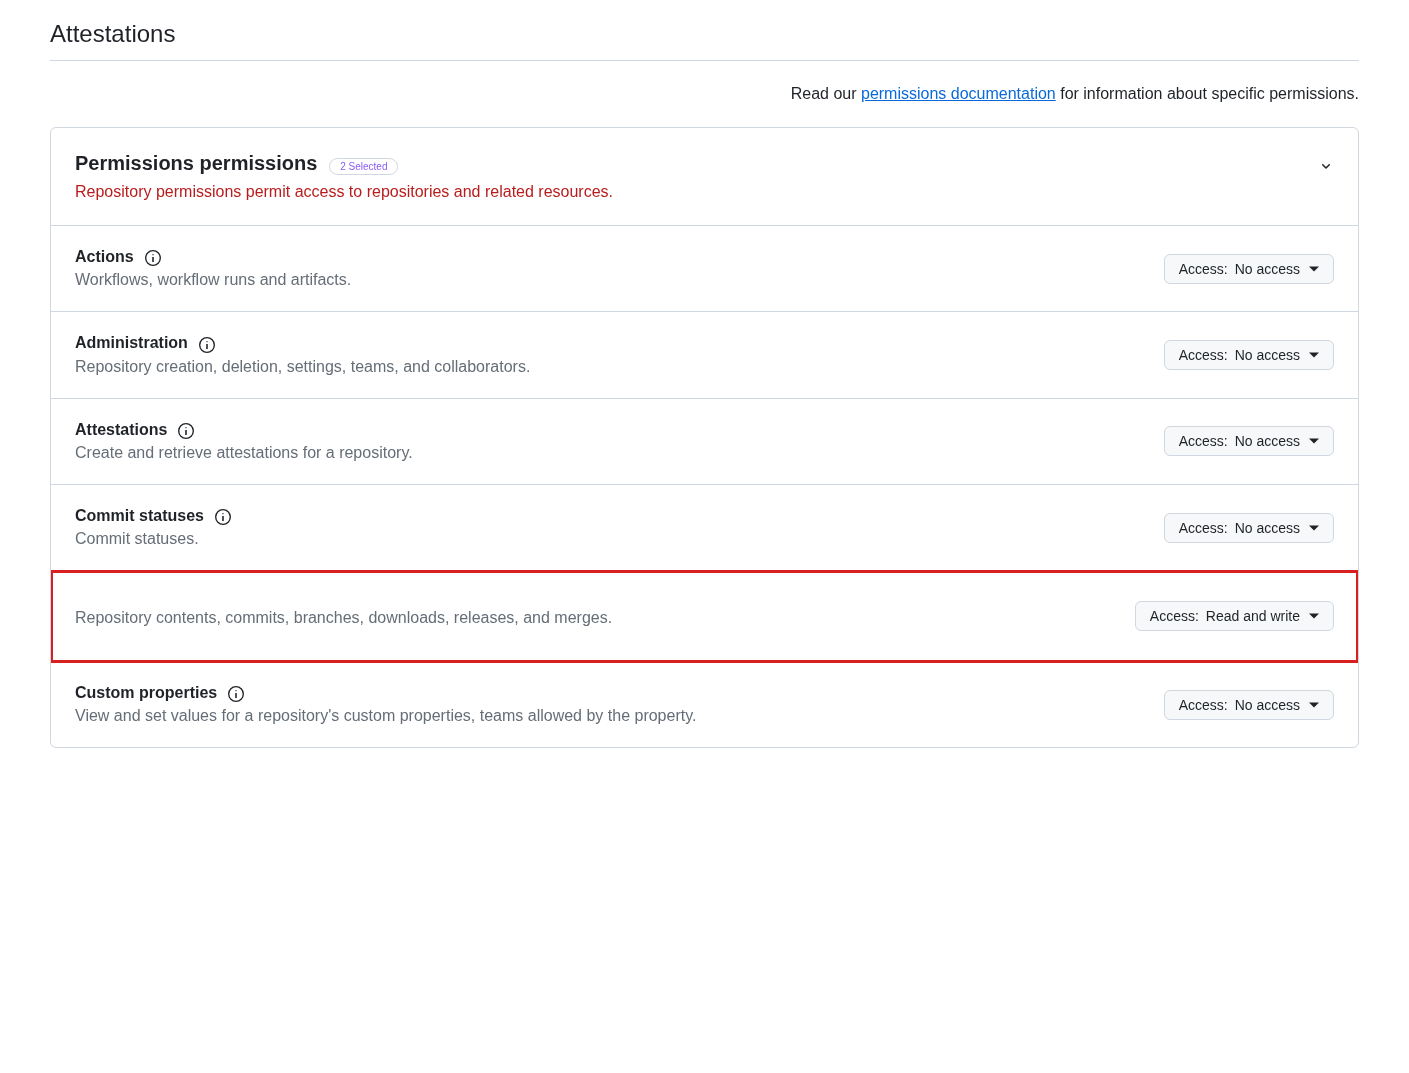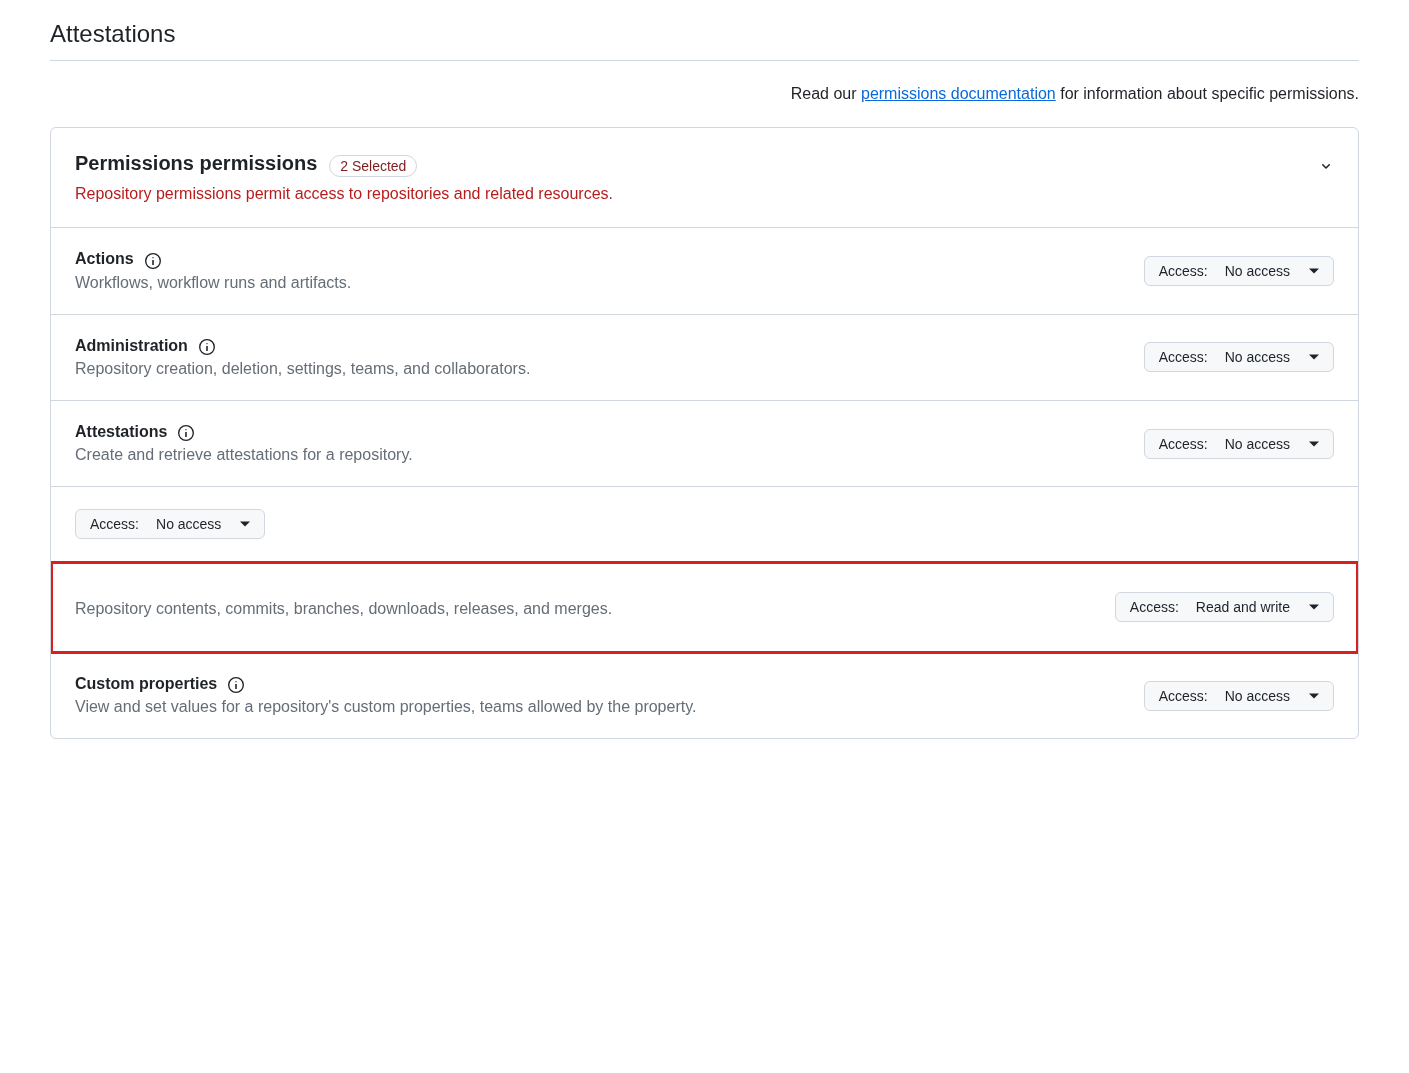--- a/index.html
+++ b/index.html
@@ -47,23 +47,23 @@
     .panel-header-left h2 {
       font-size: 20px;
       font-weight: 600;
       display: inline;
     }
     .badge {
       display: inline-block;
       padding: 2px 10px;
       border: 1px solid #d0d7de;
       border-radius: 24px;
-      font-size: 14px;
-      font-weight: 400;
-      color: #7f1d1d;
+      font-size: 10px;
+      font-weight: 400;
+      color: #8b5cf6;
       margin-left: 8px;
       vertical-align: middle;
     }
     .panel-header-desc {
       color: #b91c1c;
       font-size: 16px;
       margin-top: 8px;
     }
     .chevron {
       margin-top: 6px;
@@ -102,21 +102,21 @@
     }
     .access-btn {
       background: #f6f8fa;
       border: 1px solid #d0d7de;
       border-radius: 6px;
       padding: 6px 14px;
       font-size: 14px;
       cursor: pointer;
       display: flex;
       align-items: center;
-      gap: 17px;
+      gap: 7px;
       color: #1f2328;
       white-space: nowrap;
     }
     .access-btn .access-prefix {
       font-weight: 400;
     }
     .access-btn .access-value {
       font-weight: 400;
     }
     .caret {
@@ -221,20 +221,33 @@
           <span class="access-value">No access</span>
       <span class="caret">
         <svg width="10" height="10" viewBox="0 0 10 10" fill="currentColor">
               <path d="M0 2.5 L5 7.5 L10 2.5 Z"></path>
             </svg>
       </span>
     </button>
   </div>
 
   <div class="perm-row">
+    <div class="perm-info">
+      <div>
+        <h3>Commit statuses</h3>
+        <span class="info-icon-wrap">
+          <svg width="18" height="18" viewBox="0 0 16 16" fill="none" stroke="#1f2328" stroke-width="1.2">
+                <circle cx="8" cy="8" r="6.5"></circle>
+                <circle cx="8" cy="5" r="0.6" fill="#1f2328" stroke="none"></circle>
+                <line x1="8" y1="7" x2="8" y2="11.5" stroke-width="1.4"></line>
+              </svg>
+        </span>
+      </div>
+      <p class="perm-desc">Commit statuses.</p>
+    </div>
     <button class="access-btn">
       <span class="access-prefix">Access: </span>
           <span class="access-value">No access</span>
       <span class="caret">
         <svg width="10" height="10" viewBox="0 0 10 10" fill="currentColor">
               <path d="M0 2.5 L5 7.5 L10 2.5 Z"></path>
             </svg>
       </span>
     </button>
   </div>

